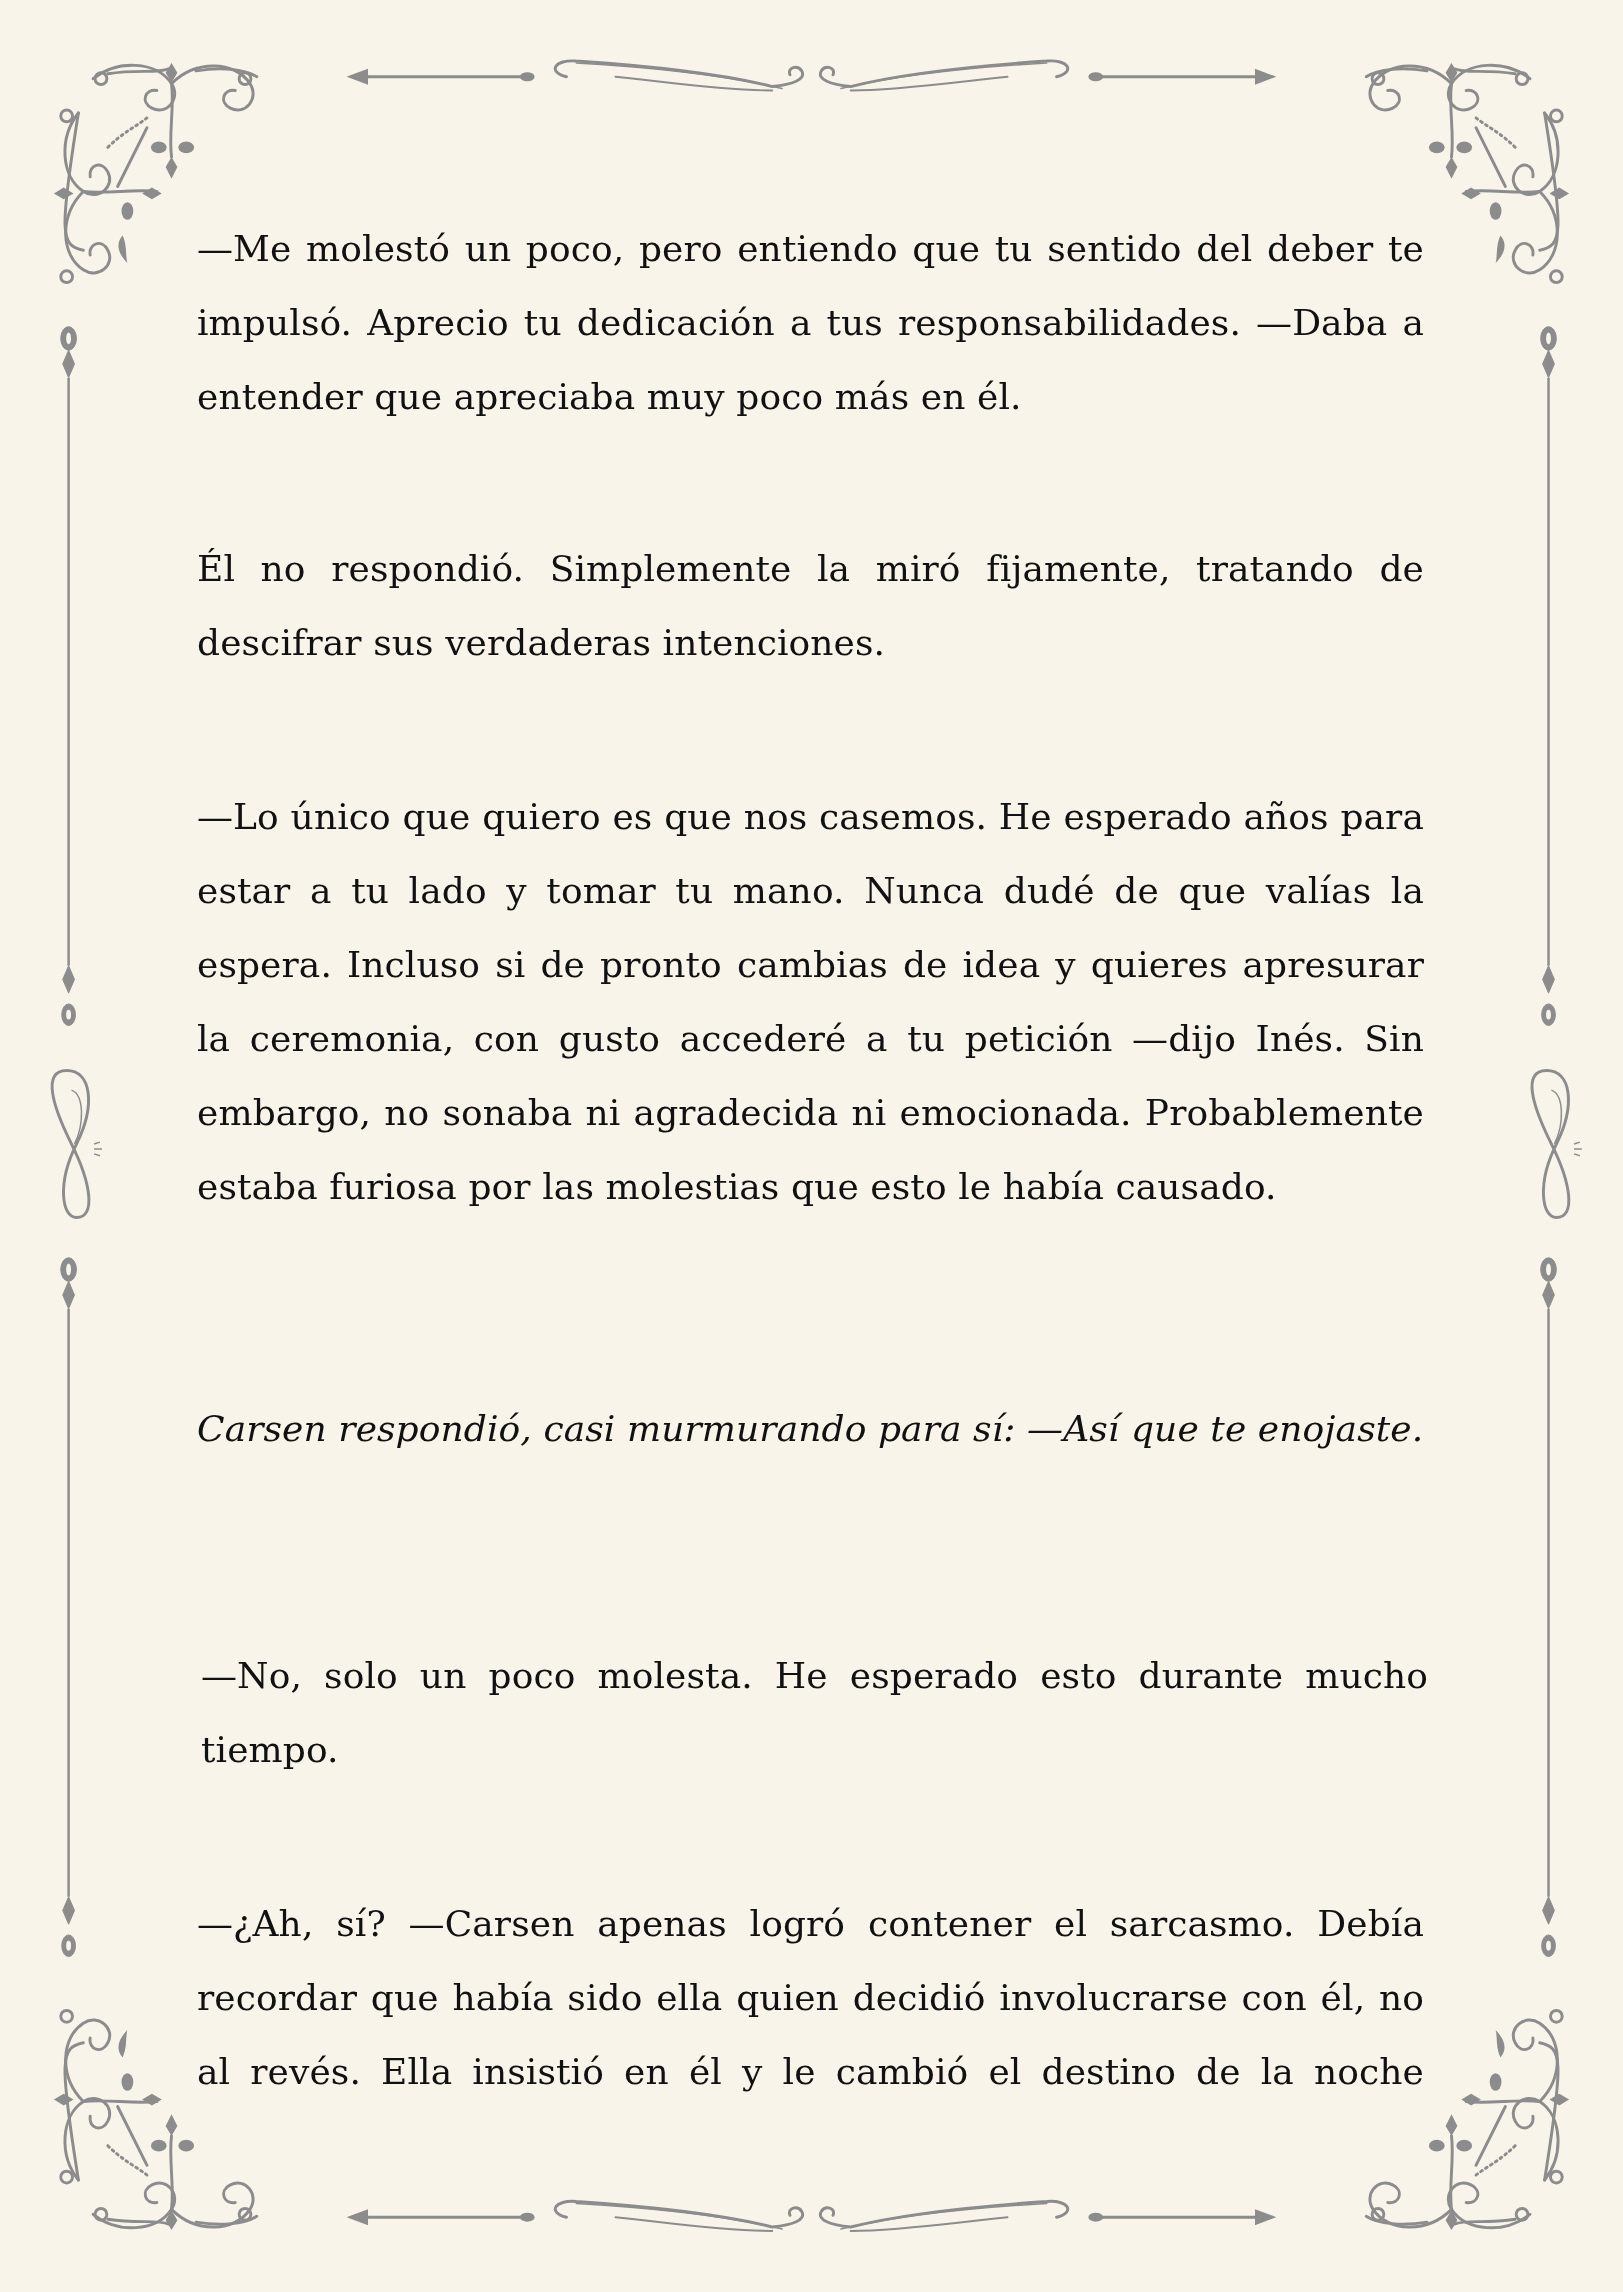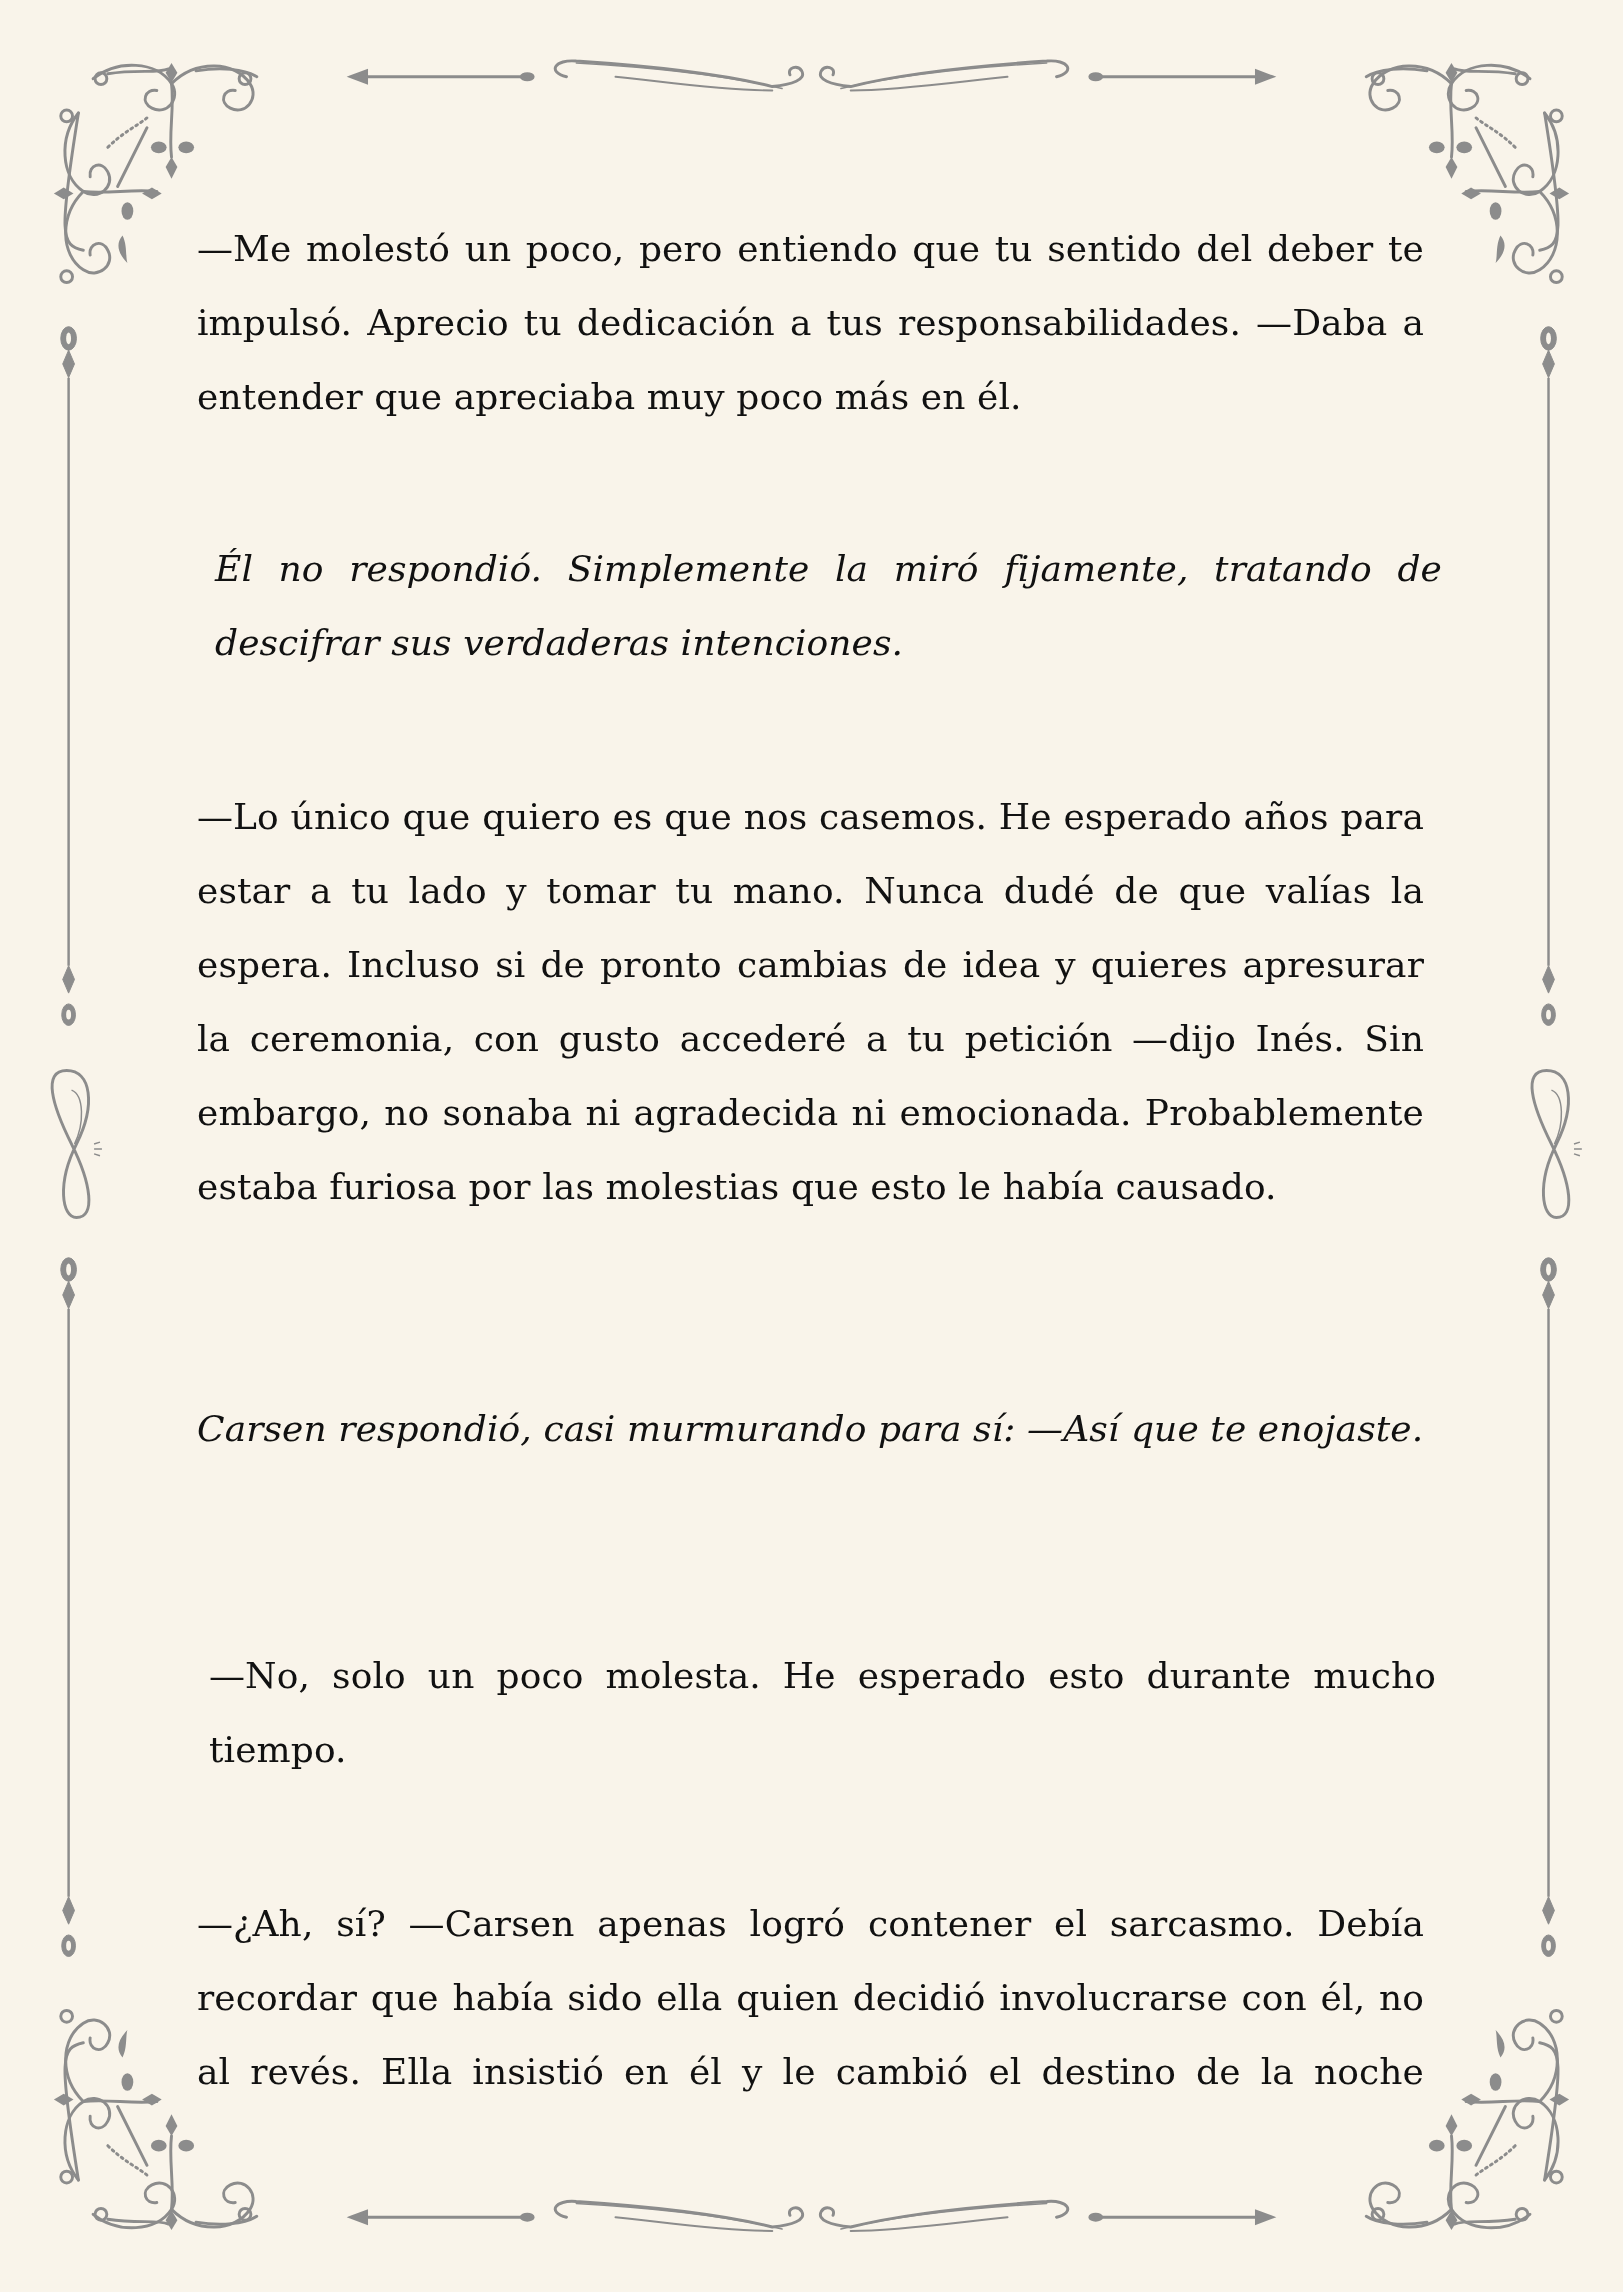--- a/index.html
+++ b/index.html
@@ -130,20 +130,20 @@
     <g transform="translate(68,1092)">
         <use href="#knot"></use>
       </g>
     <g transform="translate(1578,1092)">
         <use href="#knot"></use>
       </g>
   </svg>
 
   <div class="text-area">
     <p class="para" style="position:absolute;top:0;left:0;width:1227px;">—Me molestó un poco, pero entiendo que tu sentido del deber te impulsó. Aprecio tu dedicación a tus responsabilidades. —Daba a entender que apreciaba muy poco más en él.</p>
-    <p class="para" style="position:absolute;top:320px;left:18px;width:1227px;font-style:italic;">Él no respondió. Simplemente la miró fijamente, tratando de descifrar sus verdaderas intenciones.</p>
+    <p class="para" style="position:absolute;top:320px;left:0;width:1227px;">Él no respondió. Simplemente la miró fijamente, tratando de descifrar sus verdaderas intenciones.</p>
     <p class="para" style="position:absolute;top:568px;left:0;width:1227px;">—Lo único que quiero es que nos casemos. He esperado años para estar a tu lado y tomar tu mano. Nunca dudé de que valías la espera. Incluso si de pronto cambias de idea y quieres apresurar la ceremonia, con gusto accederé a tu petición —dijo Inés. Sin embargo, no sonaba ni agradecida ni emocionada. Probablemente estaba furiosa por las molestias que esto le había causado.</p>
     <p class="para" style="position:absolute;top:1180px;left:0;width:1227px;font-style:italic;">Carsen respondió, casi murmurando para sí: —Así que te enojaste.</p>
-    <p class="para" style="position:absolute;top:1427px;left:12px;width:1227px;">—No, solo un poco molesta. He esperado esto durante mucho tiempo.</p>
+    <p class="para" style="position:absolute;top:1427px;left:4px;width:1227px;">—No, solo un poco molesta. He esperado esto durante mucho tiempo.</p>
     <p class="para" style="position:absolute;top:1675px;left:0;width:1227px;text-align-last:justify;">—¿Ah, sí? —Carsen apenas logró contener el sarcasmo. Debía recordar que había sido ella quien decidió involucrarse con él, no al revés. Ella insistió en él y le cambió el destino de la noche</p>
   </div>
 </div>
 
 
 </body></html>

